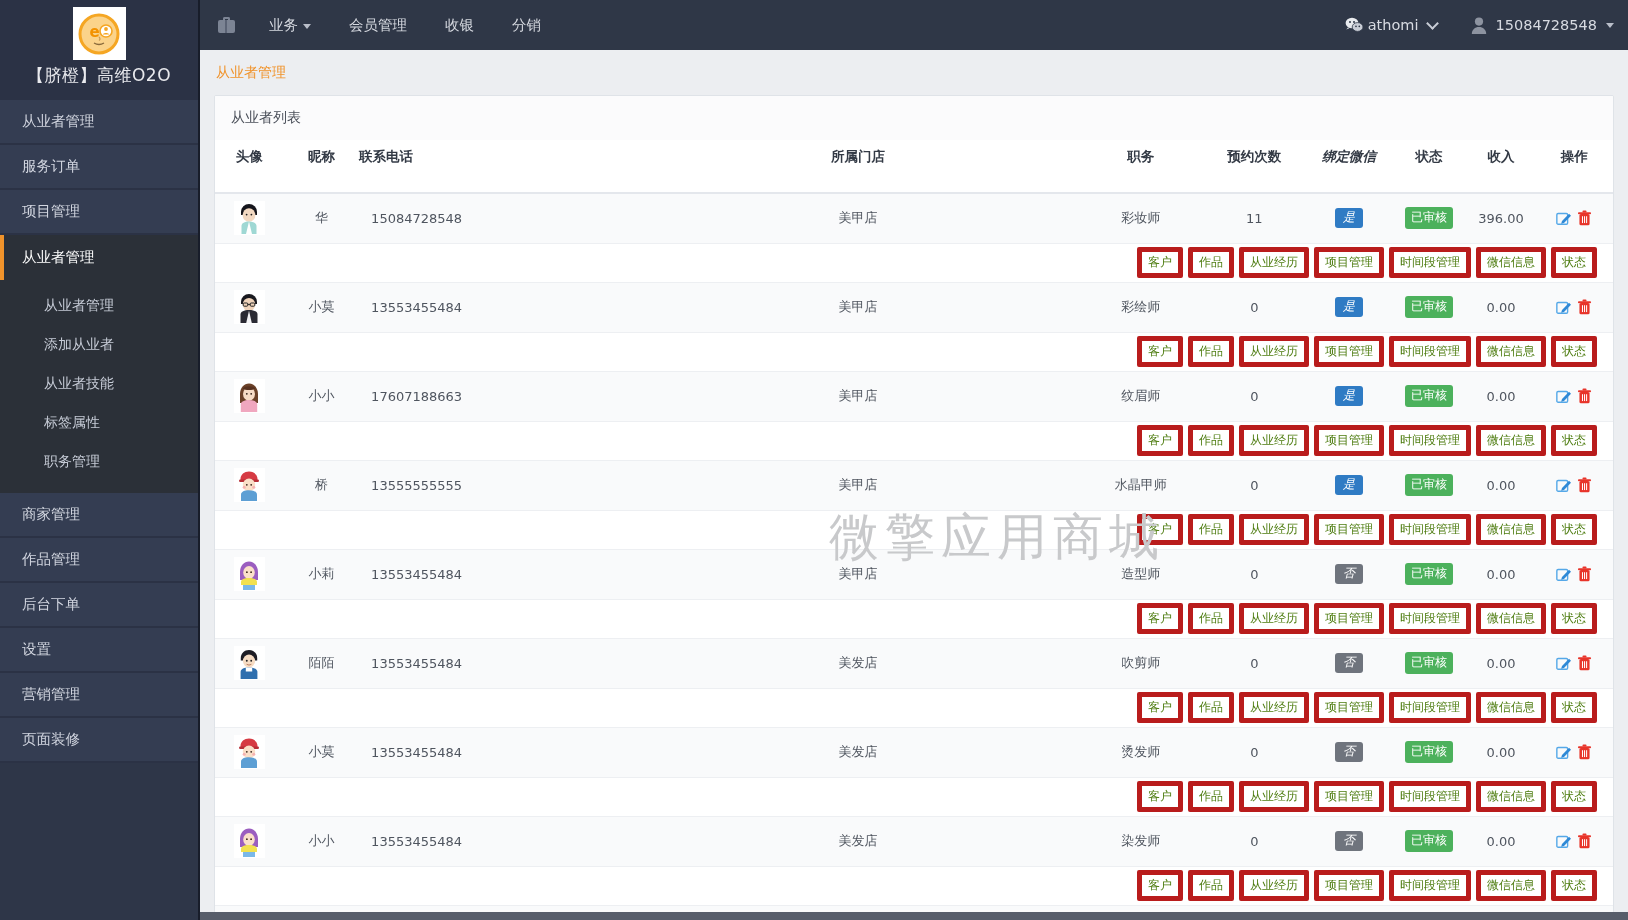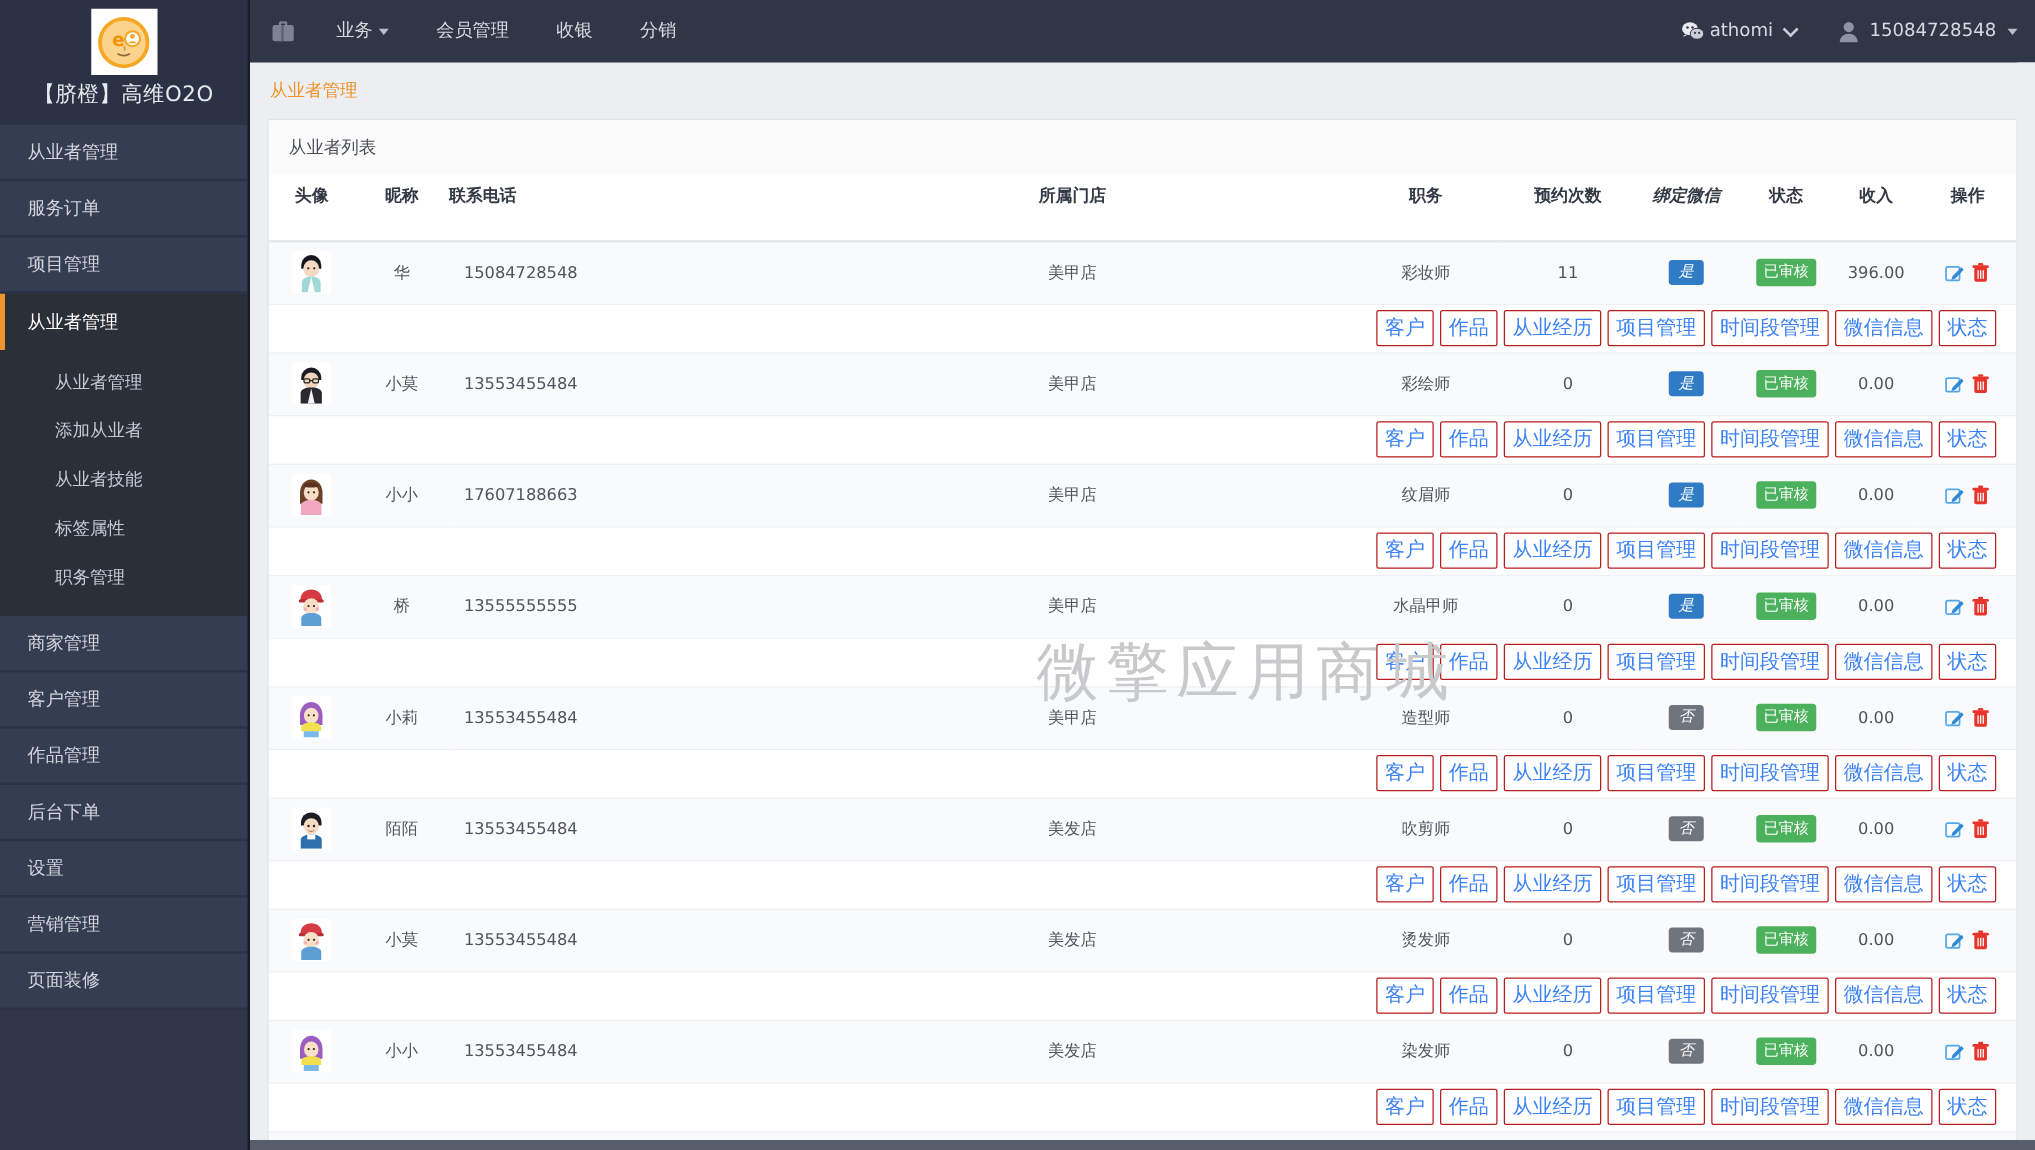--- a/index.html
+++ b/index.html
@@ -218,24 +218,24 @@
   .badge-green { background: #4cb15c; padding: 4px 6px 5px 6px; }
 
   .ops { display: flex; align-items: center; justify-content: center; gap: 6px; }
   .ico-btn { cursor: pointer; display: inline-flex; }
 
   .subbtns {
     display: flex; justify-content: flex-end; align-items: center;
     gap: 5px; padding-right: 16px;
   }
   .sbtn {
-    border: 1px solid #b91c1c;
+    border: 5px solid #b91c1c;
     background: #fff;
-    color: #3b82f6;
-    font-size: 16px;
+    color: #4d7c0f;
+    font-size: 12px;
     padding: 3px 6px 4px 6px;
     border-radius: 2px;
     cursor: pointer;
     white-space: nowrap;
     line-height: 1.2;
   }
 
   
   #watermark {
     position: absolute;
@@ -306,23 +306,20 @@
       <div class="subnav-item">
         <span>标签属性</span>
       </div>
       <div class="subnav-item">
         <span>职务管理</span>
       </div>
     </div>
 
     <div class="nav-item">
       <span>商家管理</span>
-    </div>
-    <div class="nav-item">
-      <span>客户管理</span>
     </div>
     <div class="nav-item">
       <span>作品管理</span>
     </div>
     <div class="nav-item">
       <span>后台下单</span>
     </div>
     <div class="nav-item">
       <span>设置</span>
     </div>

